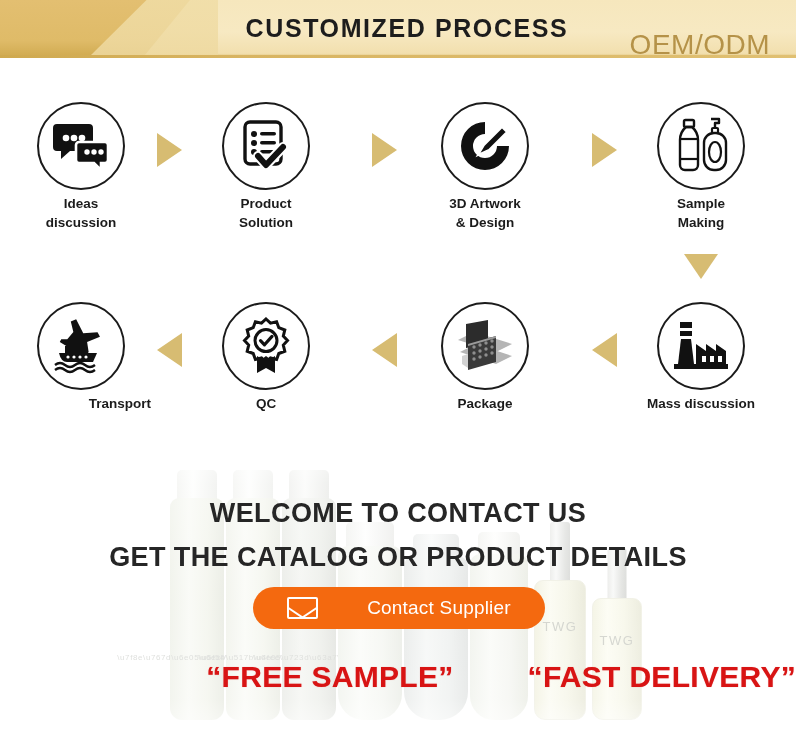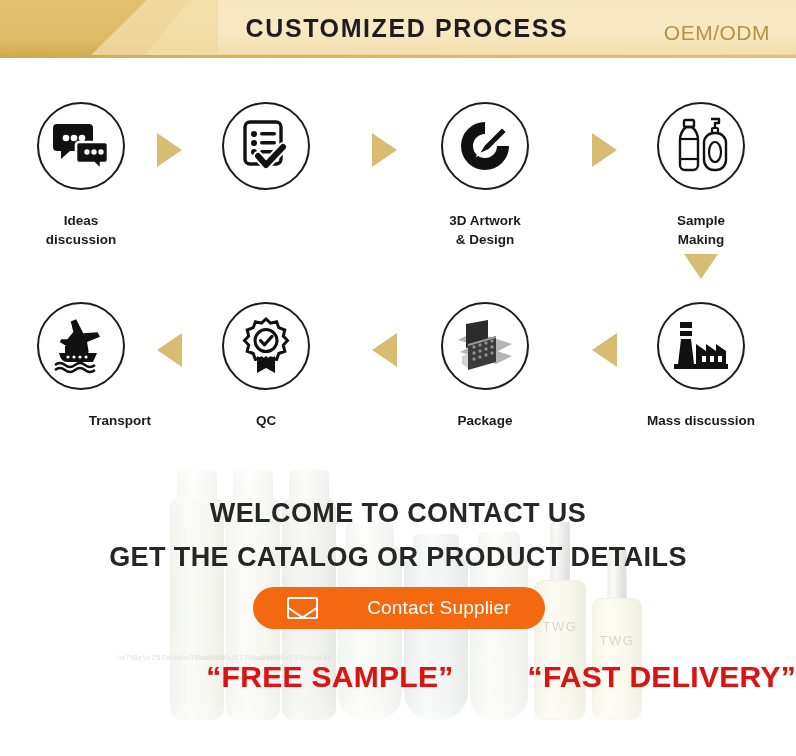--- a/index.html
+++ b/index.html
@@ -53,24 +53,24 @@
     line-height: 56px;
     text-align: center;
     font-size: 25px;
     font-weight: bold;
     letter-spacing: 1.6px;
     color: #1d1d1d;
     padding-left: 18px;
   }
   .banner-sub {
     position: absolute;
-    right: 26px; top: 4px;
+    right: 26px; top: 16px;
     height: 64px;
     line-height: 58px;
-    font-size: 21px;
+    font-size: 28px;
     color: #b59248;
     letter-spacing: .5px;
   }
 
   
   .process {
     position: absolute;
     left: 0; top: 58px;
     width: 796px; height: 382px;
   }
@@ -84,21 +84,21 @@
     margin: 0 auto;
     border: 2px solid #1b1b1b;
     border-radius: 50%;
     background: #fff;
     display: flex;
     align-items: center;
     justify-content: center;
   }
   .circle svg { display: block; }
   .step-label {
-    margin-top: 22px;
+    margin-top: 5px;
     font-size: 13.5px;
     font-weight: bold;
     color: #1b1b1b;
     line-height: 1.38;
     white-space: pre-line;
   }
   .arrow {
     position: absolute;
     width: 0; height: 0;
   }
@@ -297,20 +297,22 @@
           <circle cx="15" cy="16" r="3" fill="#111"></circle>
           <circle cx="15" cy="25" r="3" fill="#111"></circle>
           <circle cx="15" cy="34" r="3" fill="#111"></circle>
           <rect x="21" y="14" width="16" height="3.6" rx="1.8" fill="#111"></rect>
           <rect x="21" y="23" width="16" height="3.6" rx="1.8" fill="#111"></rect>
           <rect x="21" y="32" width="16" height="3.6" rx="1.8" fill="#111"></rect>
           <path d="M19 38 l8 9 l17 -18" fill="none" stroke="#fff" stroke-width="10" stroke-linecap="round" stroke-linejoin="round"></path>
           <path d="M19 38 l8 9 l17 -18" fill="none" stroke="#111" stroke-width="6" stroke-linecap="round" stroke-linejoin="round"></path>
         </svg>
       </div>
+      <div class="step-label">Product
+Solution</div>
     </div>
 
     <div class="arrow arrow-right" style="left:372px; top:75px;"></div>
 
     <div class="step" style="left:415px; top:44px;">
       <div class="circle">
         <svg width="58" height="58" viewBox="0 0 58 58">
           <path d="M29 5 a24 24 0 1 0 24 24 h-12 a12 12 0 1 1 -12 -12 z" fill="#111"></path>
           <path d="M22 38 l6 -10 l18 -18 l5 5 l-18 18 z" fill="#111" stroke="#fff" stroke-width="2"></path>
         </svg>

